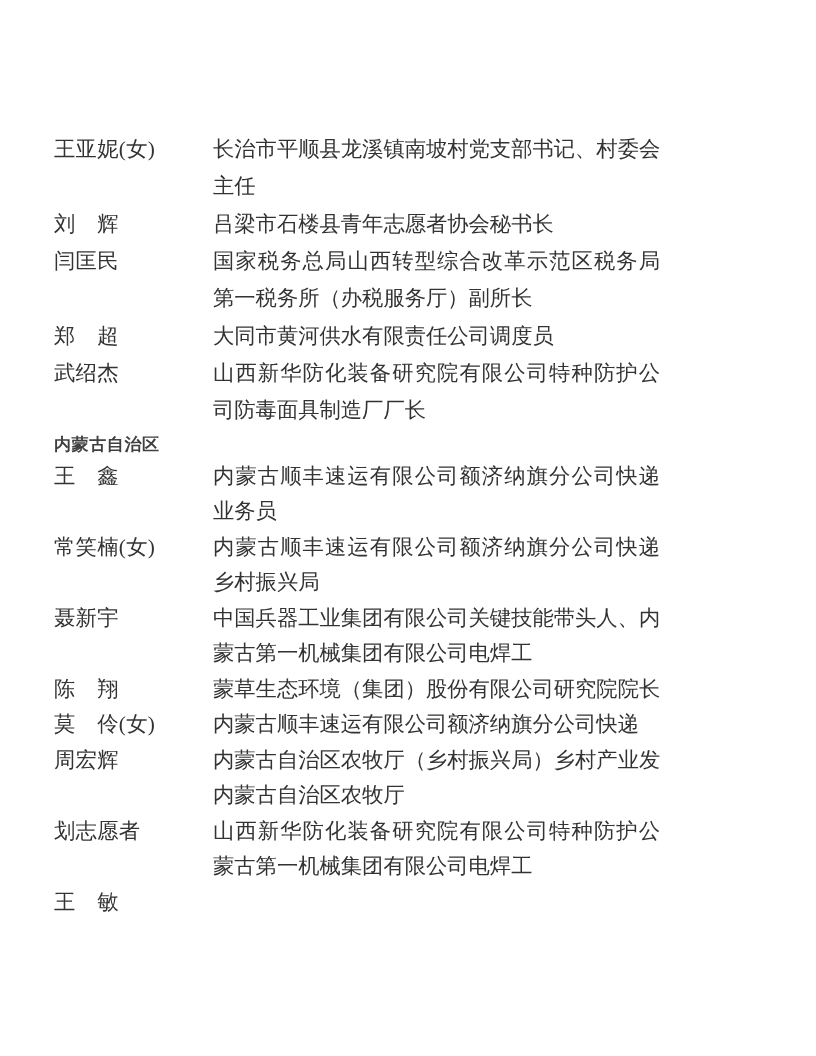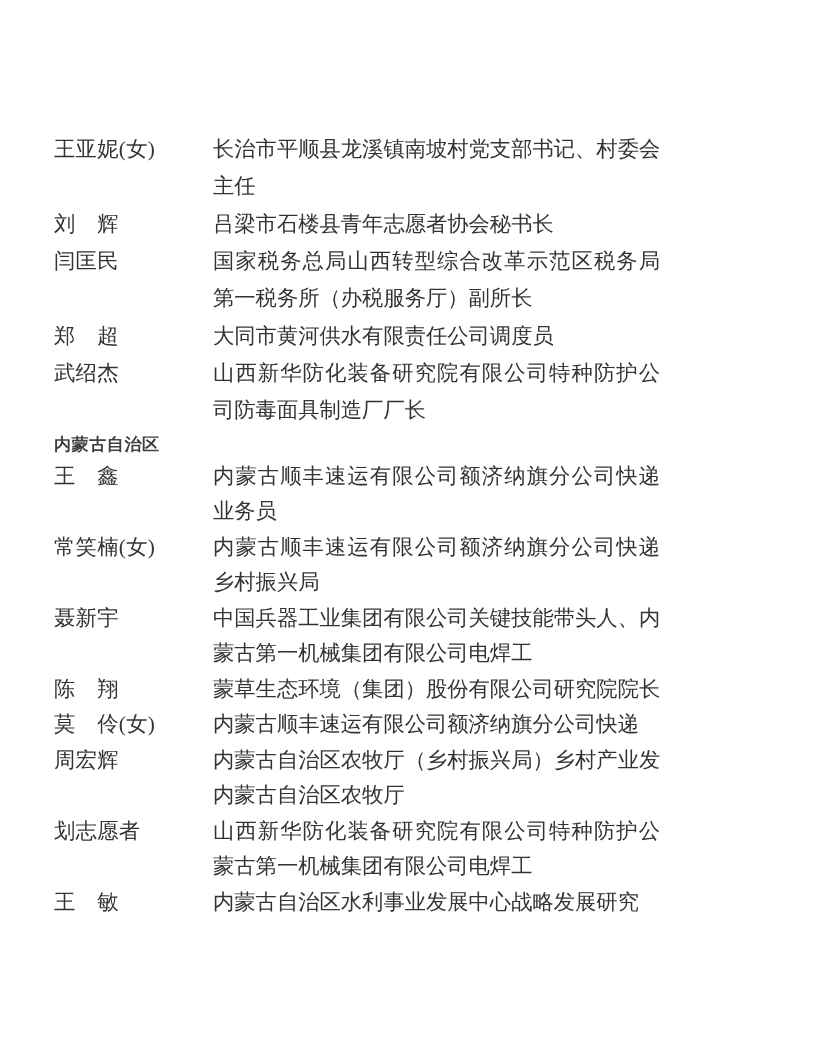--- a/index.html
+++ b/index.html
@@ -134,19 +134,16 @@
   </div>
         <div class="row">
     <div class="name">划志愿者</div>
     <div class="desc">
             <span class="line jl">山西新华防化装备研究院有限公司特种防护公</span>
             <span class="line">蒙古第一机械集团有限公司电焊工</span>
           </div>
   </div>
         <div class="row">
     <div class="name">王　敏</div>
-    <div class="desc">
-            <span class="line">内蒙古自治区水利事业发展中心战略发展研究</span>
-          </div>
   </div>
       </section>
     </div>
 </main>
 
 </body></html>

